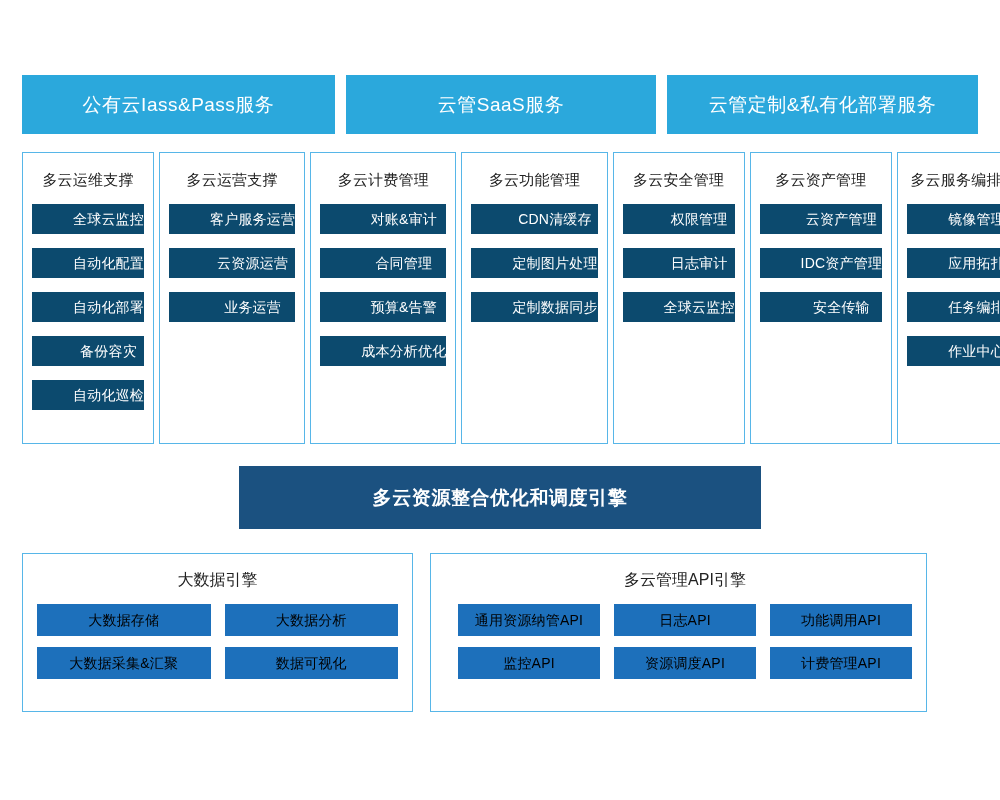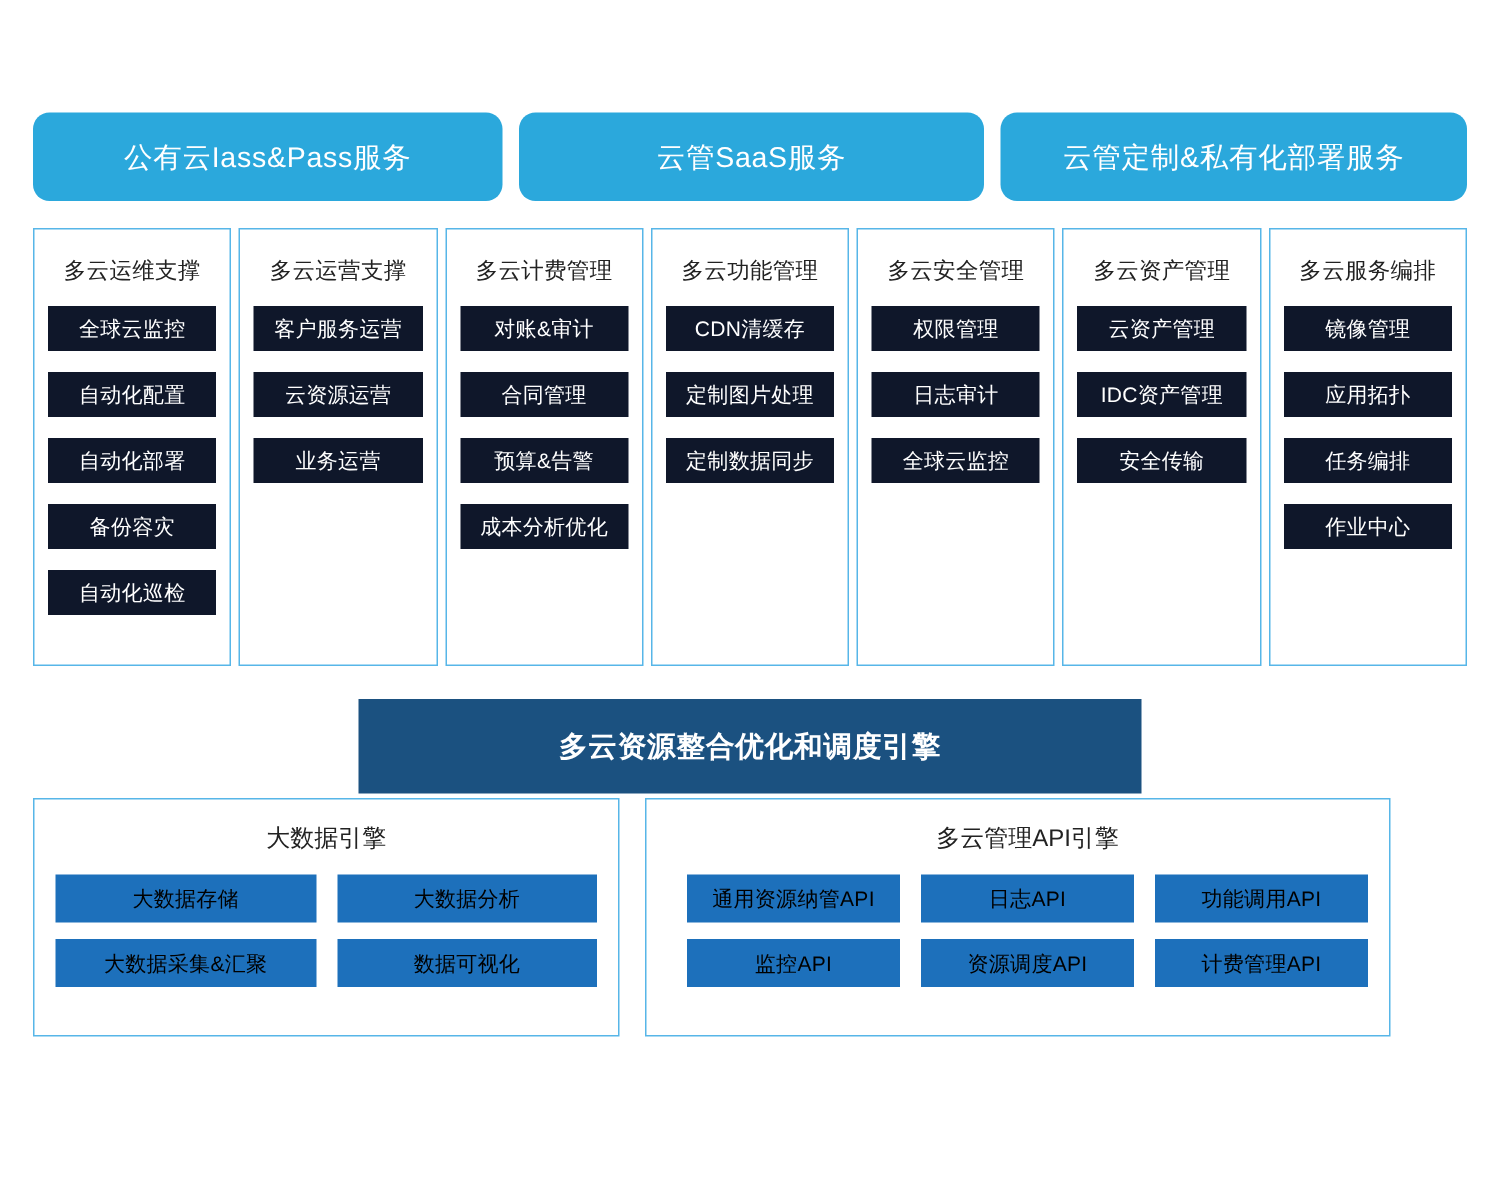--- a/index.html
+++ b/index.html
@@ -36,21 +36,20 @@
   }
   .header-bar {
     background: #2ba8dc;
     color: #ffffff;
     display: flex;
     align-items: center;
     justify-content: center;
     font-size: 19px;
     letter-spacing: 0.5px;
     white-space: nowrap;
-    border-radius: 11px;
   }
   .header-bar.w1 { width: 313px; }
   .header-bar.w2 { width: 310px; }
   .header-bar.w3 { width: 311px; }
 
   
   .columns-row {
     position: absolute;
     left: 22px;
     top: 152px;
@@ -72,29 +71,30 @@
   }
   .column-title {
     font-size: 15px;
     color: #222222;
     text-align: center;
     margin-bottom: 14px;
     white-space: nowrap;
     letter-spacing: 0.2px;
   }
   .chip {
-    background: #0f172a;
+    background: #0c4a6e;
     color: #ffffff;
     font-size: 14px;
     height: 30px;
     line-height: 30px;
     text-align: center;
     margin-bottom: 14px;
     white-space: nowrap;
     letter-spacing: 0.2px;
+    padding-left: 41px;
   }
   .chip:last-child { margin-bottom: 0; }
 
   
   .engine-banner {
     position: absolute;
     left: 239px;
     top: 466px;
     width: 522px;
     height: 63px;
@@ -105,21 +105,21 @@
     justify-content: center;
     font-size: 19px;
     font-weight: bold;
     letter-spacing: 0.6px;
   }
 
   
   .bottom-row {
     position: absolute;
     left: 22px;
-    top: 532px;
+    top: 553px;
     width: 905px;
     height: 159px;
     display: flex;
     gap: 17px;
   }
   .panel {
     border: 1px solid #57b6e8;
     background: #ffffff;
     box-sizing: border-box;
     padding: 16px 14px 14px 14px;

